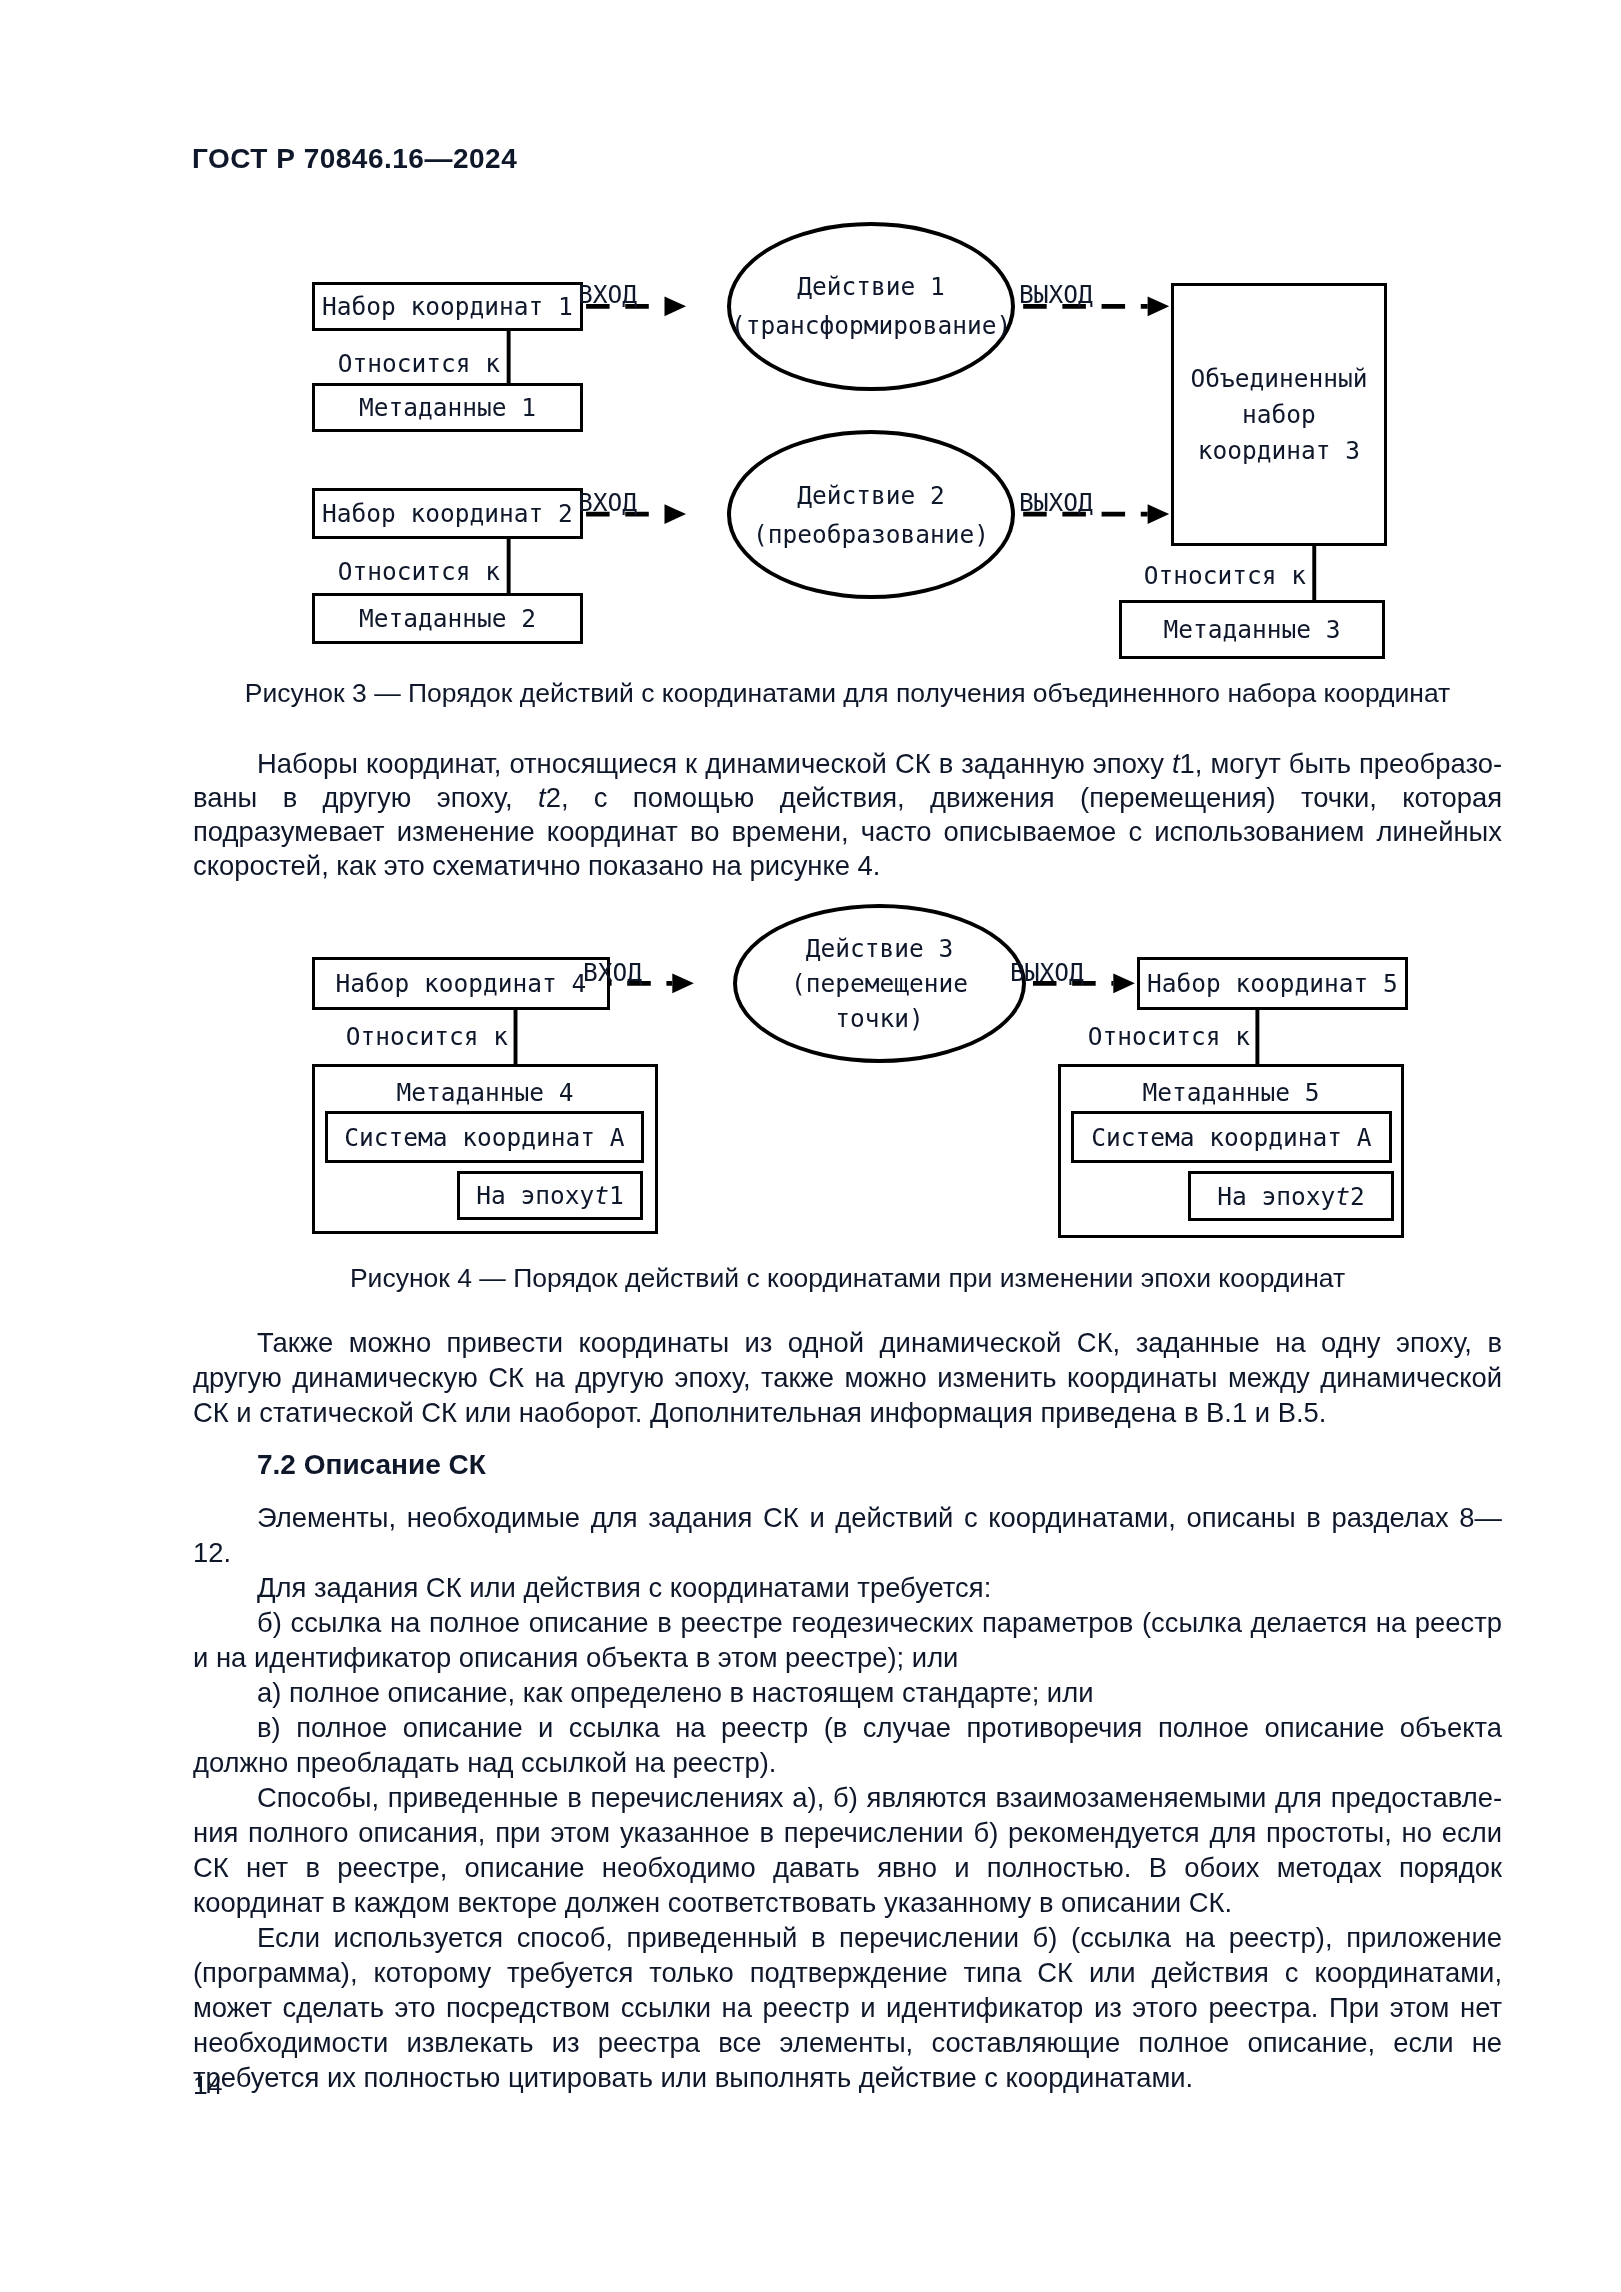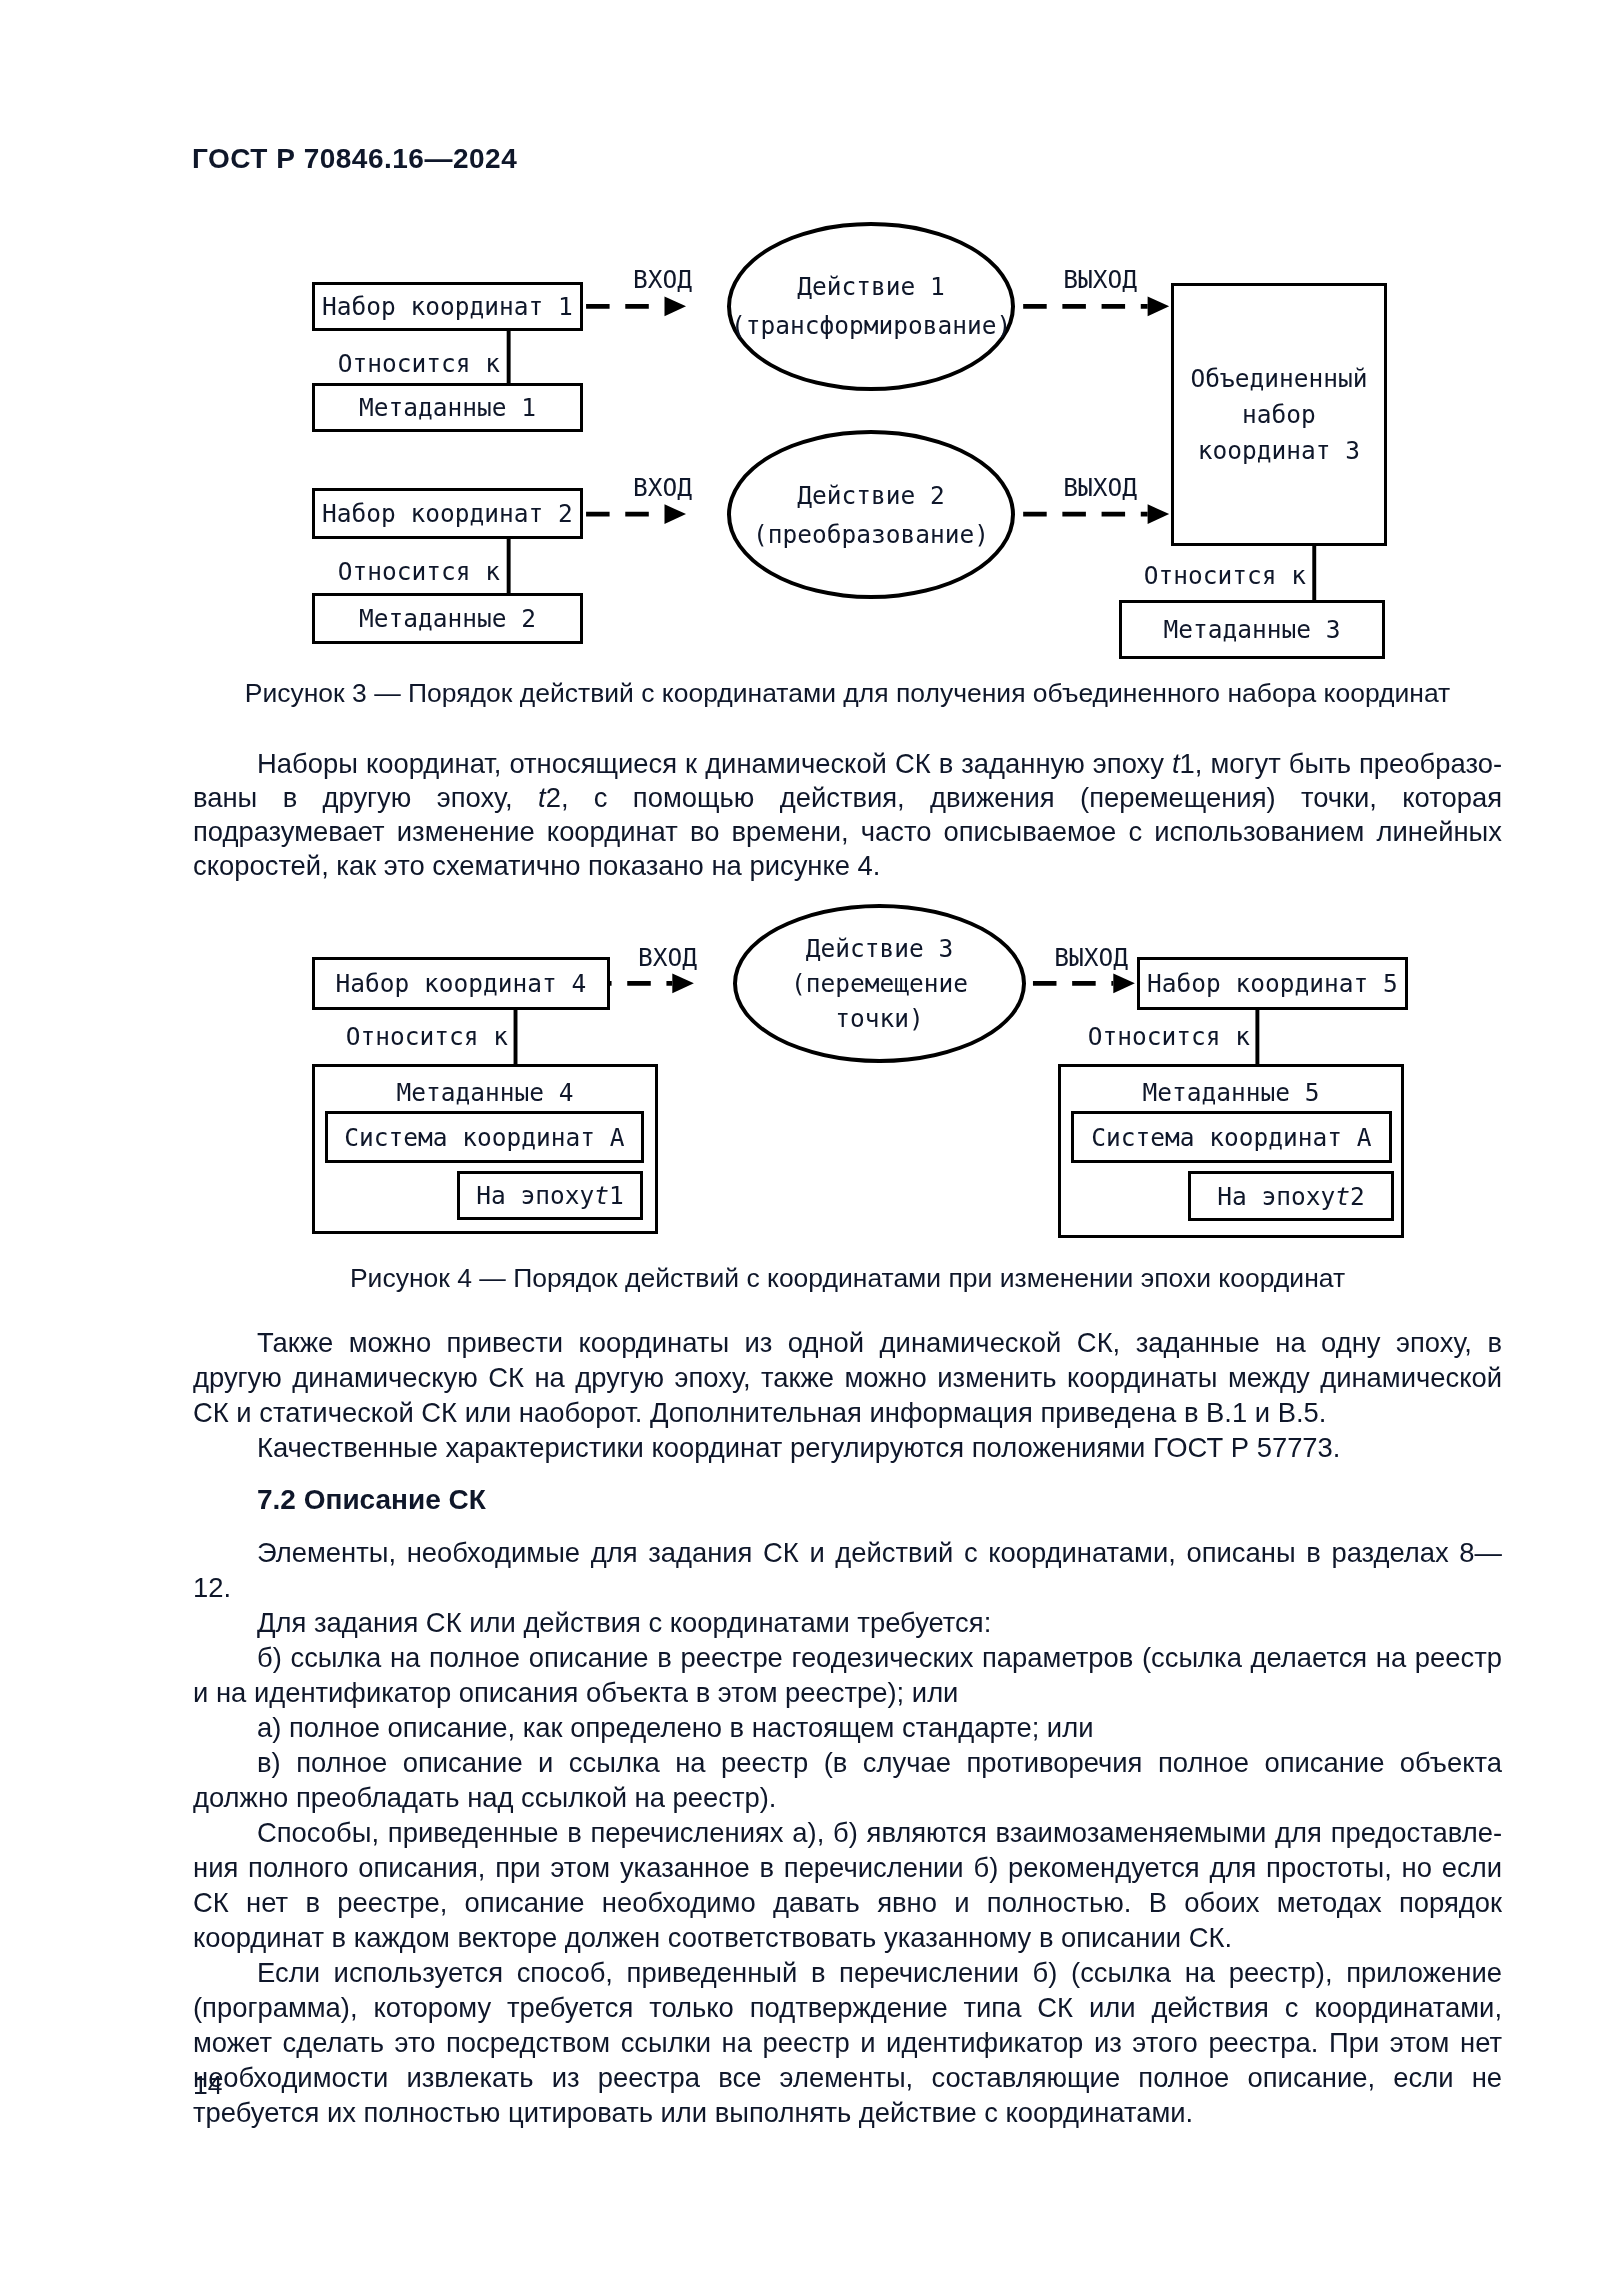--- a/index.html
+++ b/index.html
@@ -15,21 +15,21 @@
 
   .dbox{position:absolute;box-sizing:border-box;border:3.9px solid #000;background:#fff;
         display:flex;align-items:center;justify-content:center;text-align:center;
         font-family:"DejaVu Sans Mono",monospace;font-size:24.5px;line-height:29px;white-space:nowrap;}
   .dellipse{border-radius:50%;border-width:4.9px;flex-direction:column;line-height:39px;white-space:nowrap;margin-left:35px;}
   .dellipse.tight{line-height:35px;}
   .stack{flex-direction:column;line-height:36px;}
   .md-outer{display:block;}
   .md-title{margin-top:10.8px;font-family:"DejaVu Sans Mono",monospace;font-size:24.5px;}
   .dlabel{position:absolute;font-family:"DejaVu Sans Mono",monospace;font-size:24.5px;white-space:nowrap;}
-  .c{text-align:right;}
+  .c{text-align:left;margin-top:15px;}
   .r{text-align:right;}
 
   .caption{position:absolute;left:193px;width:1309px;text-align:center;font-size:26.5px;}
   #cap3{top:678px;}
   #cap4{top:1263px;}
 
   .tblock{position:absolute;left:193px;width:1309px;font-size:27.4px;text-align:justify;}
   #tb1{top:747px;line-height:34px;}
   #tb2{top:1325px;line-height:35px;}
   .tblock p{margin:0;text-indent:64px;}
@@ -160,21 +160,20 @@
           <i class="v">t</i>
           <span>2</span>
       </div>
     </div>
   </div>
 
   <div class="caption" id="cap4">Рисунок 4 — Порядок действий с координатами при изменении эпохи координат</div>
 
   <div class="tblock" id="tb2">
     <p>Также можно привести координаты из одной динамической СК, заданные на одну эпоху, в другую динамическую СК на другую эпоху, также можно изменить координаты между динамической СК и стати­ческой СК или наоборот. Дополнительная информация приведена в В.1 и В.5.</p>
-    <p>Качественные характеристики координат регулируются положениями ГОСТ Р 57773.</p>
     <h2 class="sect">7.2 Описание СК</h2>
     <p>Элементы, необходимые для задания СК и действий с координатами, описаны в разделах 8—12.</p>
     <p>Для задания СК или действия с координатами требуется:</p>
     <p>б) ссылка на полное описание в реестре геодезических параметров (ссылка делается на реестр и на идентификатор описания объекта в этом реестре); или</p>
     <p>а) полное описание, как определено в настоящем стандарте; или</p>
     <p>в) полное описание и ссылка на реестр (в случае противоречия полное описание объекта должно преобладать над ссылкой на реестр).</p>
     <p>Способы, приведенные в перечислениях а), б) являются взаимозаменяемыми для предоставле­ния полного описания, при этом указанное в перечислении б) рекомендуется для простоты, но если СК нет в реестре, описание необходимо давать явно и полностью. В обоих методах порядок координат в каждом векторе должен соответствовать указанному в описании СК.</p>
     <p>Если используется способ, приведенный в перечислении б) (ссылка на реестр), приложение (про­грамма), которому требуется только подтверждение типа СК или действия с координатами, может сде­лать это посредством ссылки на реестр и идентификатор из этого реестра. При этом нет необходимости извлекать из реестра все элементы, составляющие полное описание, если не требуется их полностью цитировать или выполнять действие с координатами.</p>
   </div>
 

